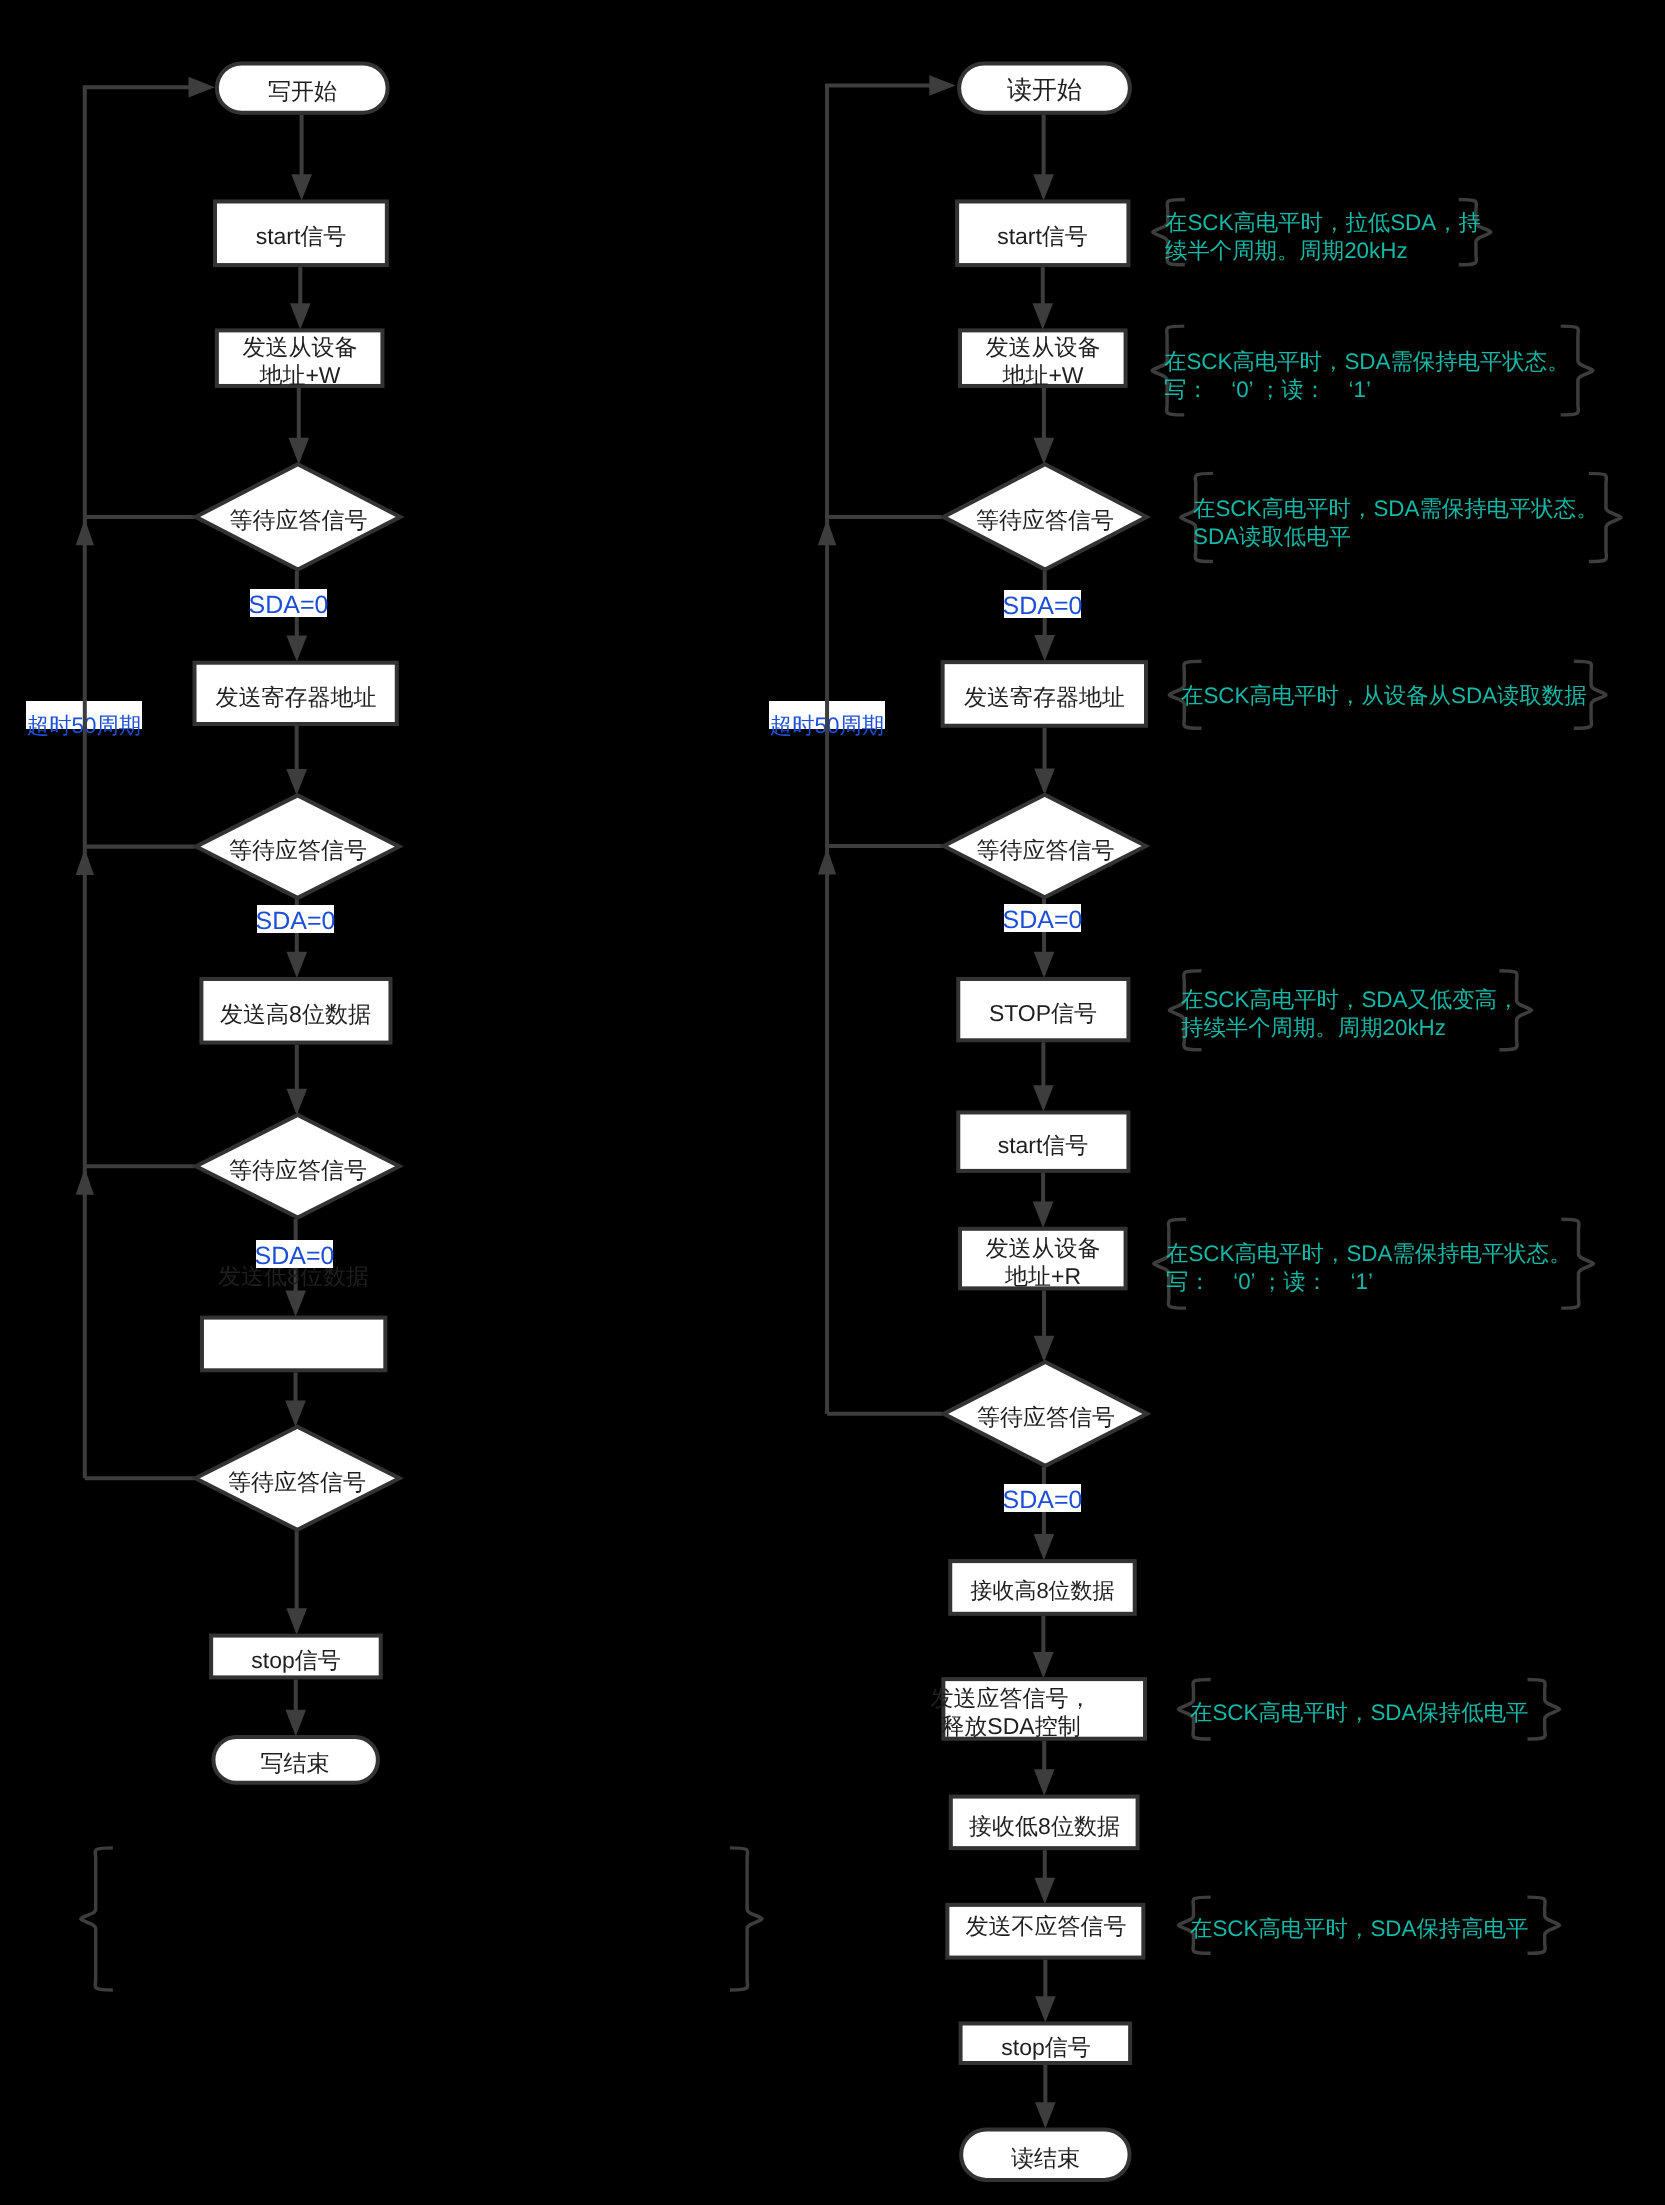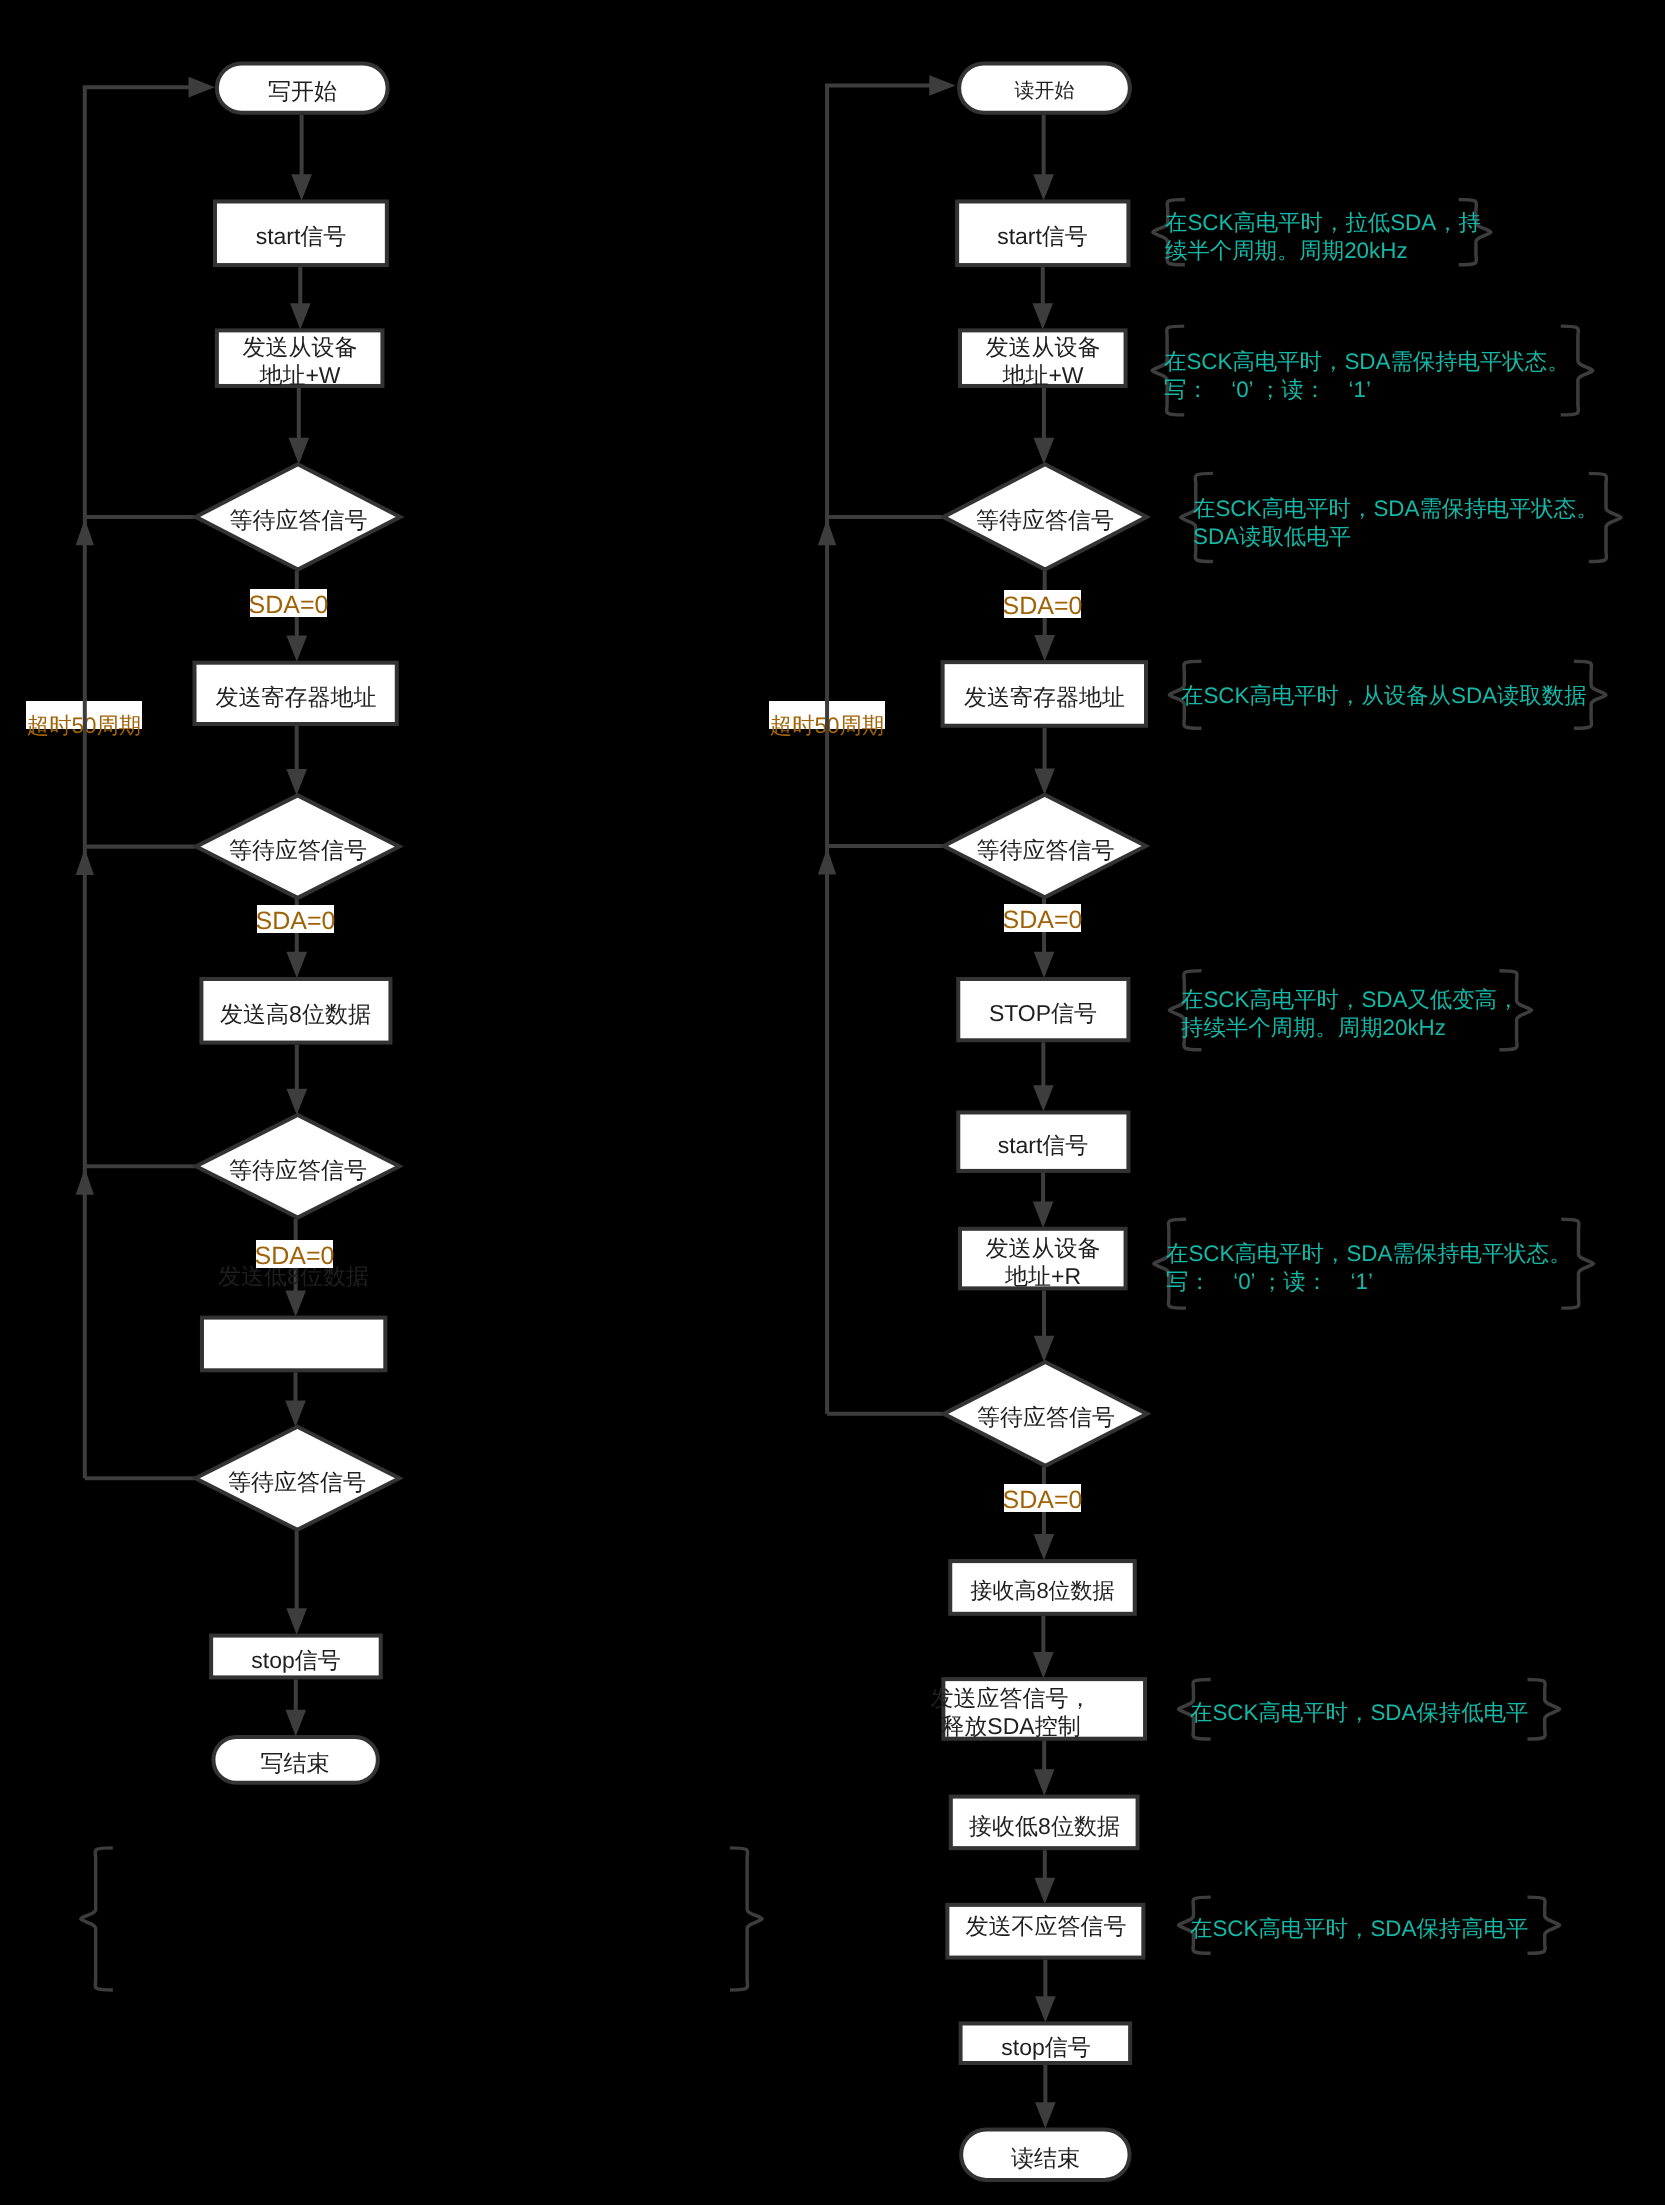--- a/index.html
+++ b/index.html
@@ -4,21 +4,21 @@
 <style>
   html,body{margin:0;padding:0;background:#000;-webkit-font-smoothing:antialiased;}
   *{-webkit-font-smoothing:antialiased;text-rendering:geometricPrecision;}
   #page{position:relative;width:1665px;height:2205px;background:#000;overflow:hidden;
         font-family:"Liberation Sans",sans-serif;transform:translateZ(0);margin-top:20px;}
   svg#layer,svg#toplayer{position:absolute;left:0;top:0;width:1665px;height:2205px;pointer-events:none;}
   .nt{position:absolute;display:flex;align-items:center;justify-content:center;
       color:#1f1f1f;text-align:center;white-space:pre-line;line-height:1.24;letter-spacing:0px;
       box-sizing:border-box;padding-top:6.9px;}
   .el{position:absolute;display:flex;align-items:center;justify-content:center;
-      background:#ffffff;color:#a16207;font-size:25px;white-space:nowrap;box-sizing:border-box;padding-top:4px;}
+      background:#ffffff;color:#1d4ed8;font-size:25px;white-space:nowrap;box-sizing:border-box;padding-top:4px;}
   .loopel{font-size:22.4px;padding-top:21px;}
   .note{position:absolute;color:#14b8a6;white-space:pre;}
 </style>
 </head>
 <body>
 
 <div id="page">
 <svg id="layer" viewBox="0 0 2906 3848">
 <path d="M 526.4 165.0 L 526.4 272.0" stroke="#3d3d3d" stroke-width="7" fill="none"></path>
       <polygon points="526.4,315.0 508.4,269.0 544.4,269.0" fill="#3d3d3d"></polygon>
@@ -143,21 +143,21 @@
 地址+W</span></div>
 <div class="nt" style="left:195px;top:443px;width:207px;height:108px;font-size:23px"><span>等待应答信号</span></div>
 <div class="nt" style="left:193px;top:641px;width:206px;height:65px;font-size:23px"><span>发送寄存器地址</span></div>
 <div class="nt" style="left:195px;top:774px;width:206px;height:105px;font-size:23px"><span>等待应答信号</span></div>
 <div class="nt" style="left:199px;top:957px;width:193px;height:68px;font-size:23px"><span>发送高8位数据</span></div>
 <div class="nt" style="left:195px;top:1094px;width:206px;height:105px;font-size:23px"><span>等待应答信号</span></div>
 <div class="nt" style="left:200px;top:1224px;width:187px;height:57px;font-size:23px"><span>发送低8位数据</span></div>
 <div class="nt" style="left:194px;top:1406px;width:206px;height:105px;font-size:23px"><span>等待应答信号</span></div>
 <div class="nt" style="left:209px;top:1614px;width:174px;height:46px;font-size:23px"><span>stop信号</span></div>
 <div class="nt" style="left:211px;top:1715px;width:168px;height:50px;font-size:23px"><span>写结束</span></div>
-<div class="nt" style="left:957px;top:41px;width:175px;height:53px;font-size:20px"><span>读开始</span></div>
+<div class="nt" style="left:957px;top:41px;width:175px;height:53px;font-size:25px"><span>读开始</span></div>
 <div class="nt" style="left:955px;top:179px;width:175px;height:68px;font-size:23px"><span>start信号</span></div>
 <div class="nt" style="left:958px;top:308px;width:170px;height:60px;font-size:23px"><span>发送从设备
 地址+W</span></div>
 <div class="nt" style="left:942px;top:443px;width:206px;height:108px;font-size:23px"><span>等待应答信号</span></div>
 <div class="nt" style="left:941px;top:640px;width:207px;height:68px;font-size:23px"><span>发送寄存器地址</span></div>
 <div class="nt" style="left:943px;top:774px;width:205px;height:105px;font-size:23px"><span>等待应答信号</span></div>
 <div class="nt" style="left:956px;top:957px;width:174px;height:65px;font-size:23px"><span>STOP信号</span></div>
 <div class="nt" style="left:956px;top:1091px;width:174px;height:62px;font-size:23px"><span>start信号</span></div>
 <div class="nt" style="left:958px;top:1207px;width:170px;height:64px;font-size:23px"><span>发送从设备
 地址+R</span></div>

